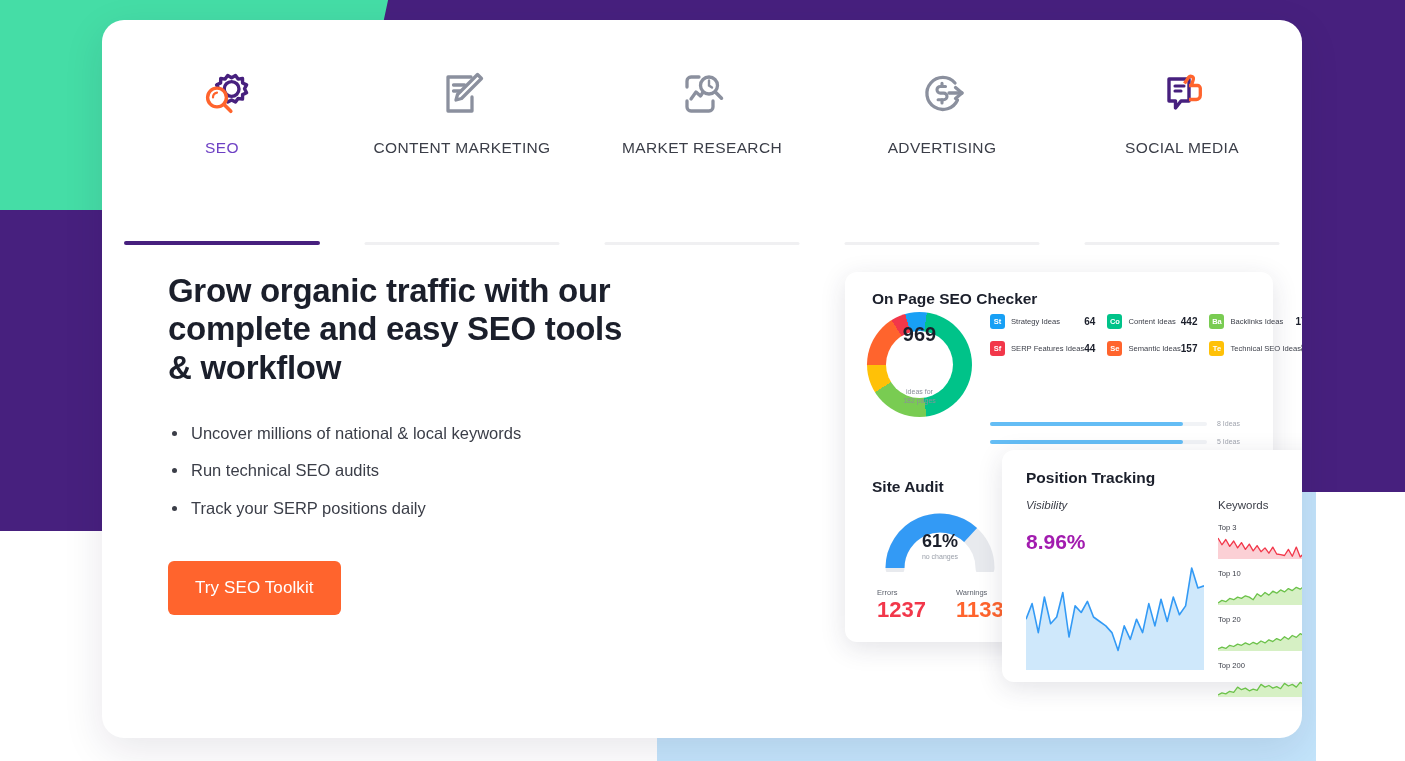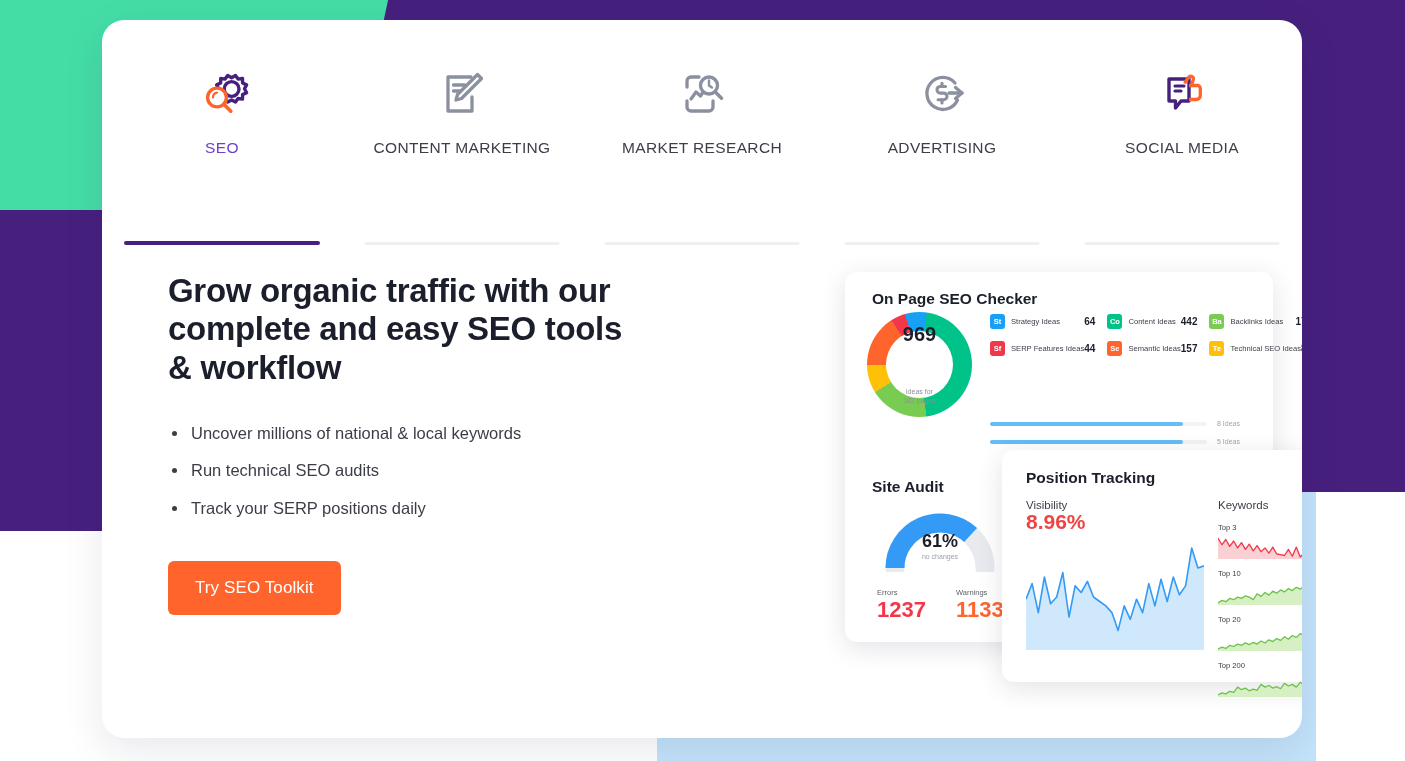--- a/index.html
+++ b/index.html
@@ -257,22 +257,22 @@
   .gauge-pct { font-size: 18px; font-weight: bold; color: #1b1f2b; line-height: 1; }
   .gauge-note { font-size: 7px; color: #9ba0aa; margin-top: 3px; }
   .stats { position: absolute; left: 5px; top: 110px; display: flex; gap: 30px; }
   .stat-label { font-size: 7.5px; color: #5d626d; }
   .stat-val { font-size: 22px; font-weight: bold; line-height: 1.05; margin-top: 1px; }
   .stat-err { color: #f2374a; }
   .stat-warn { color: #ff642d; }
 
   
   .pos-inner { position: absolute; left: 24px; top: 19px; width: 290px; }
-  .vis-label { font-size: 11.5px; color: #3b3e48; margin-top: 12px; }
-  .vis-val { font-size: 21px; font-weight: bold; color: #ef4444; margin-top: 0; line-height: 1; }
+  .vis-label { font-size: 11.5px; color: #3b3e48; margin-top: 12px; font-style: italic; }
+  .vis-val { font-size: 21px; font-weight: bold; color: #a21caf; margin-top: 20px; line-height: 1; }
   .kw-label { font-size: 11.5px; color: #3b3e48; }
   .kw-item { margin-bottom: 6px; }
   .kw-name { font-size: 7.6px; color: #3b3e48; margin-bottom: 1px; }
 </style>
 </head>
 <body>
 
 <div id="stage">
 
   <div class="bg-purple-block"></div>

